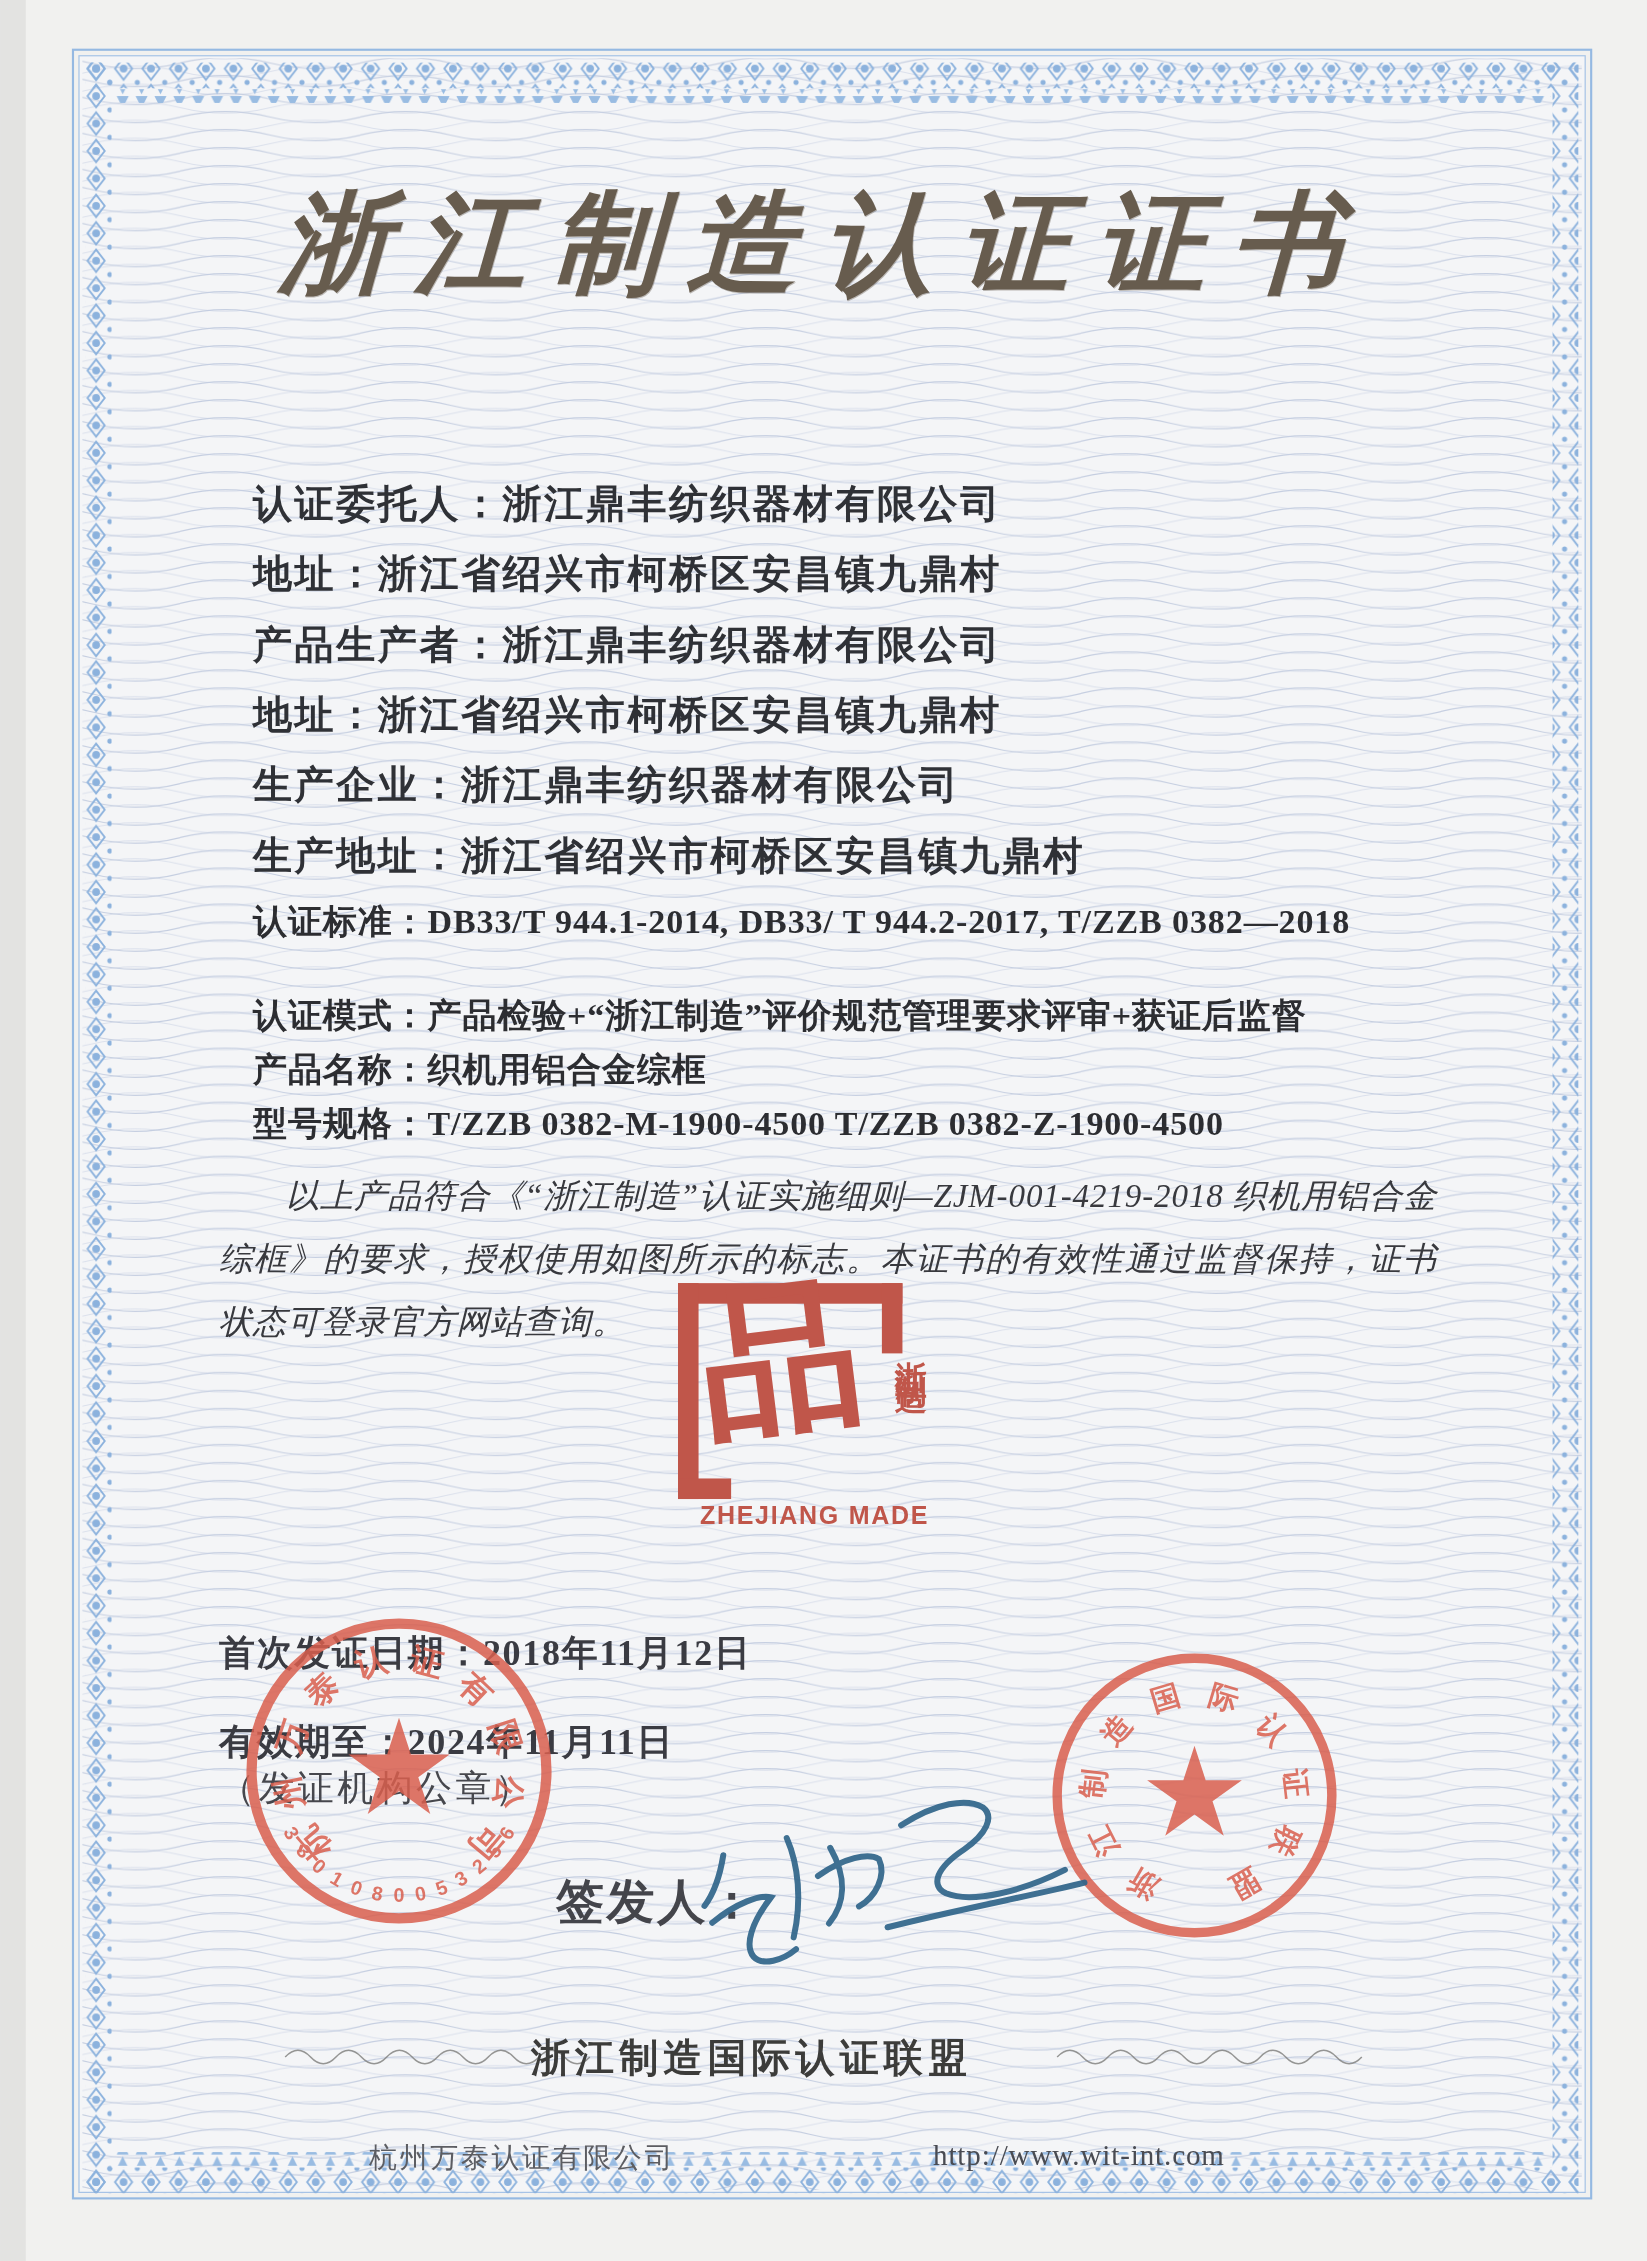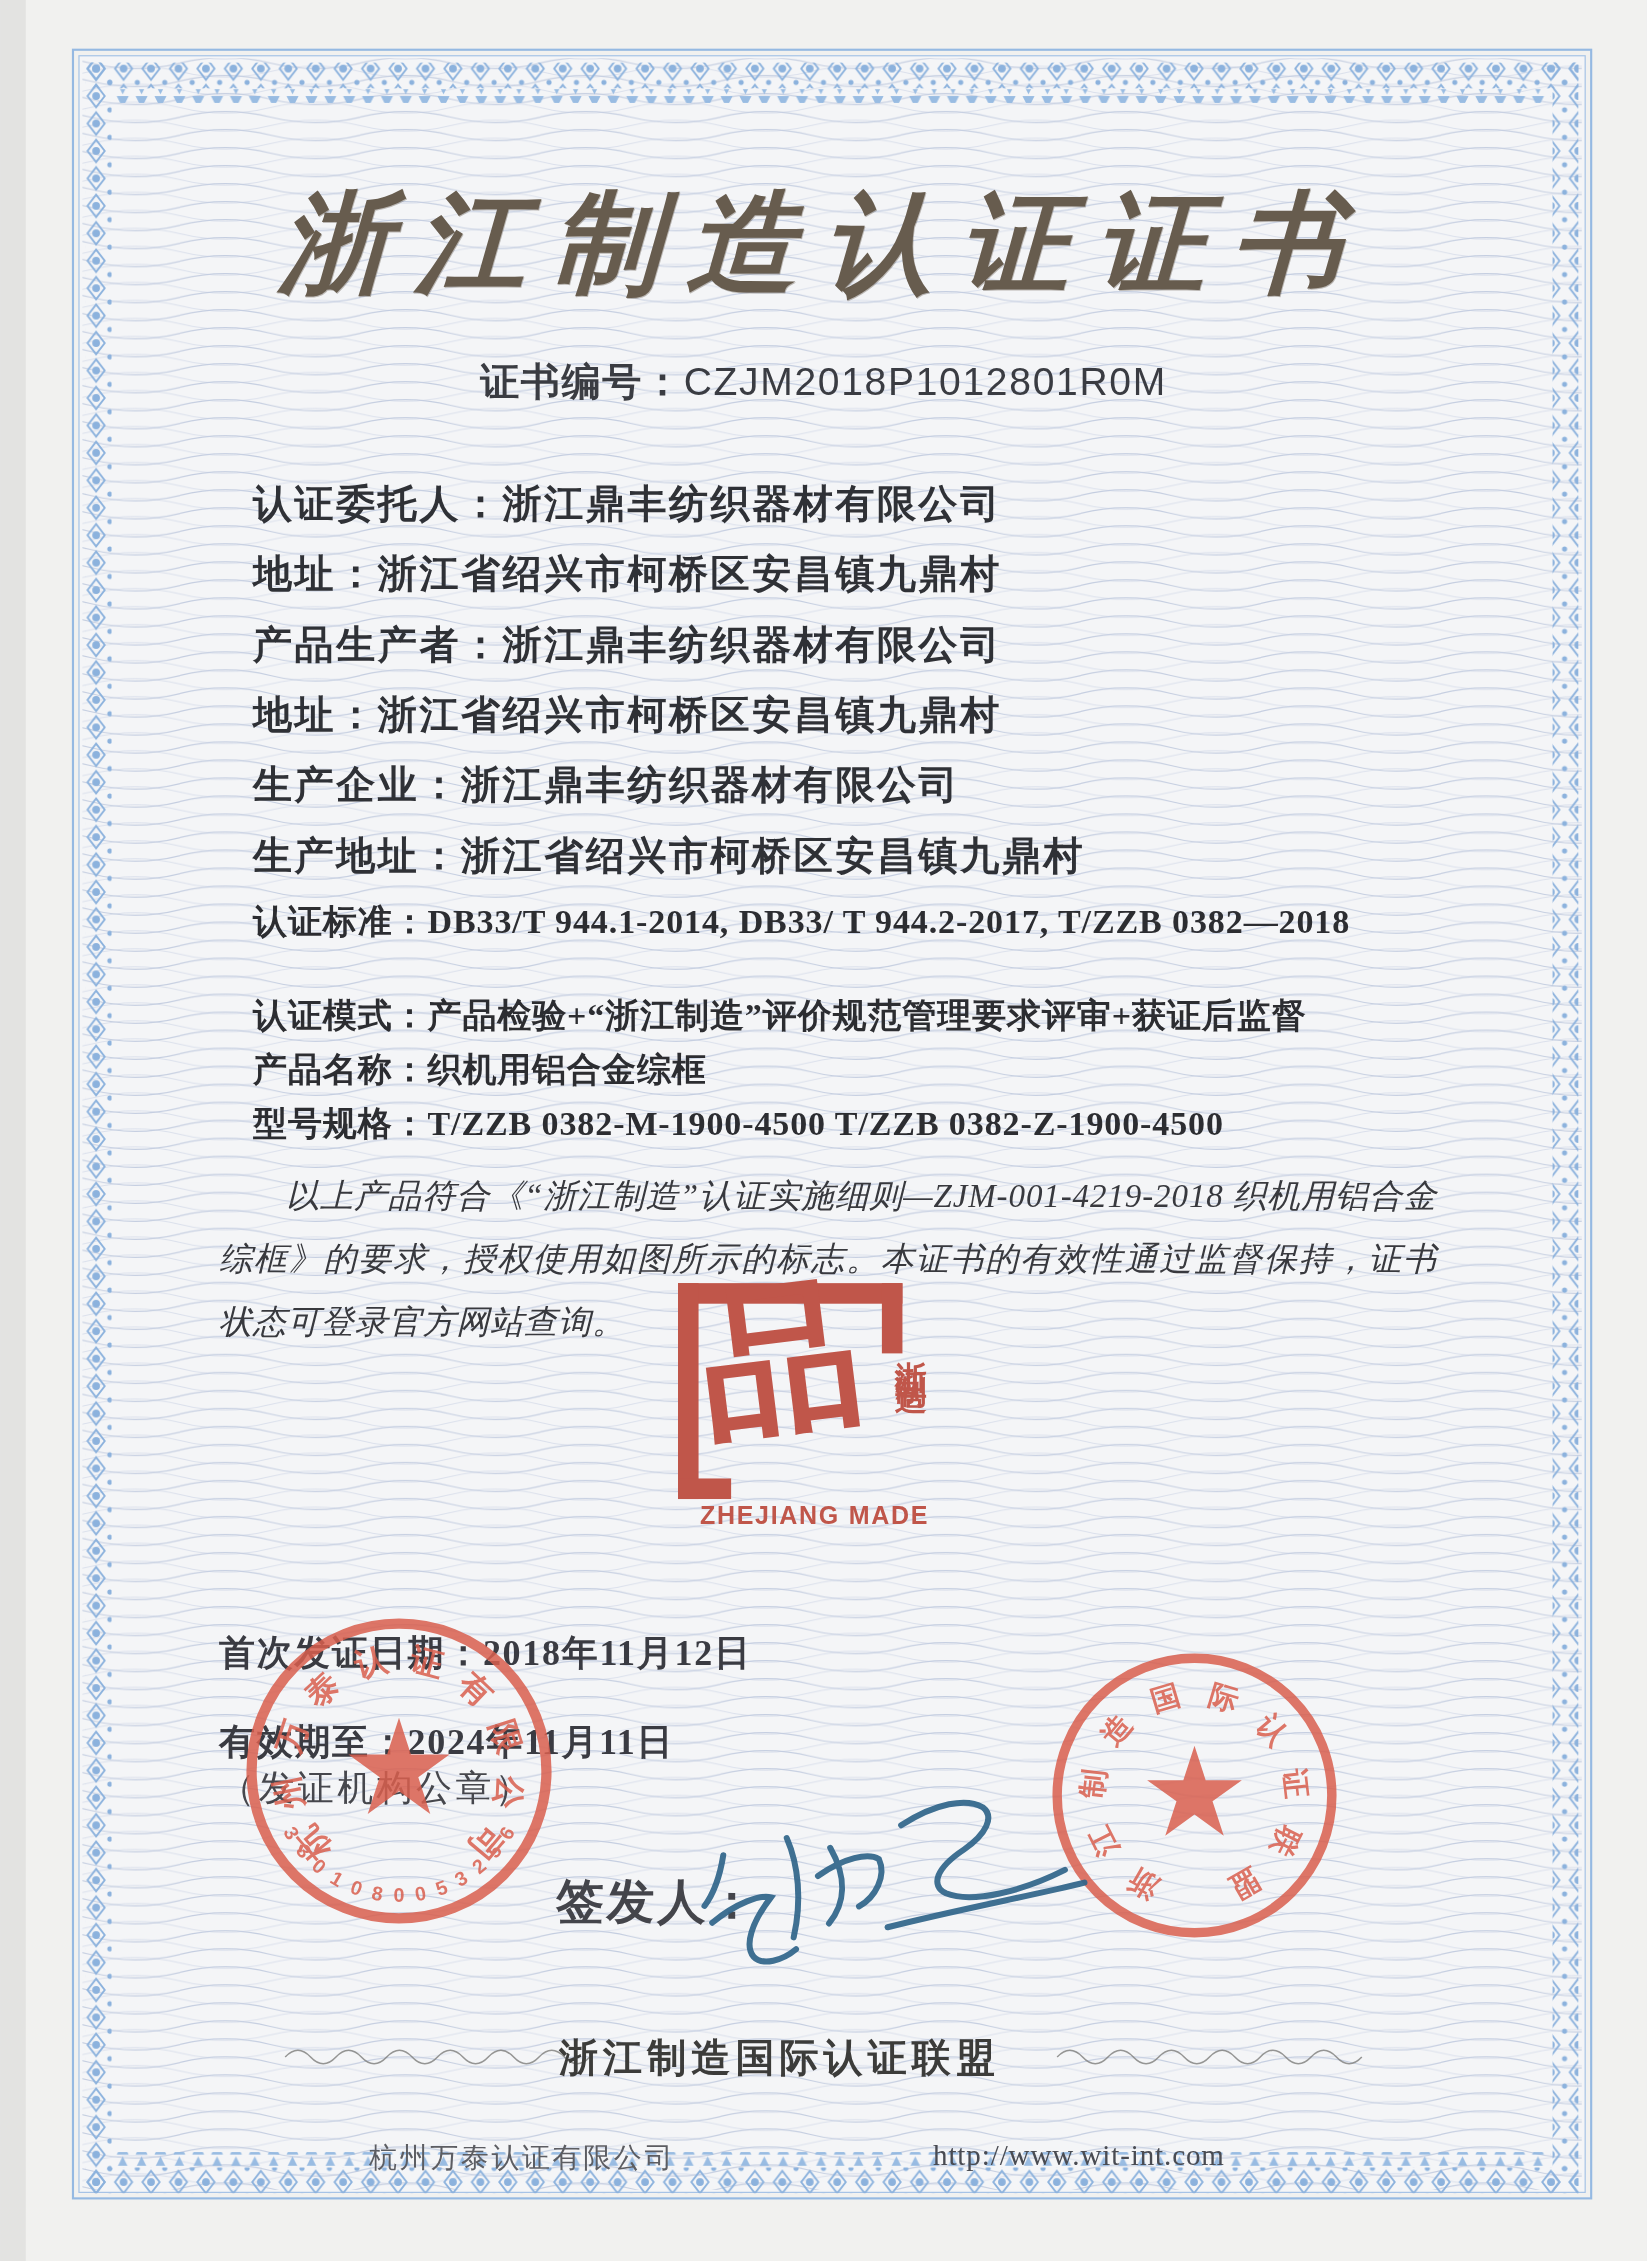--- a/index.html
+++ b/index.html
@@ -17,21 +17,21 @@
   .certno .lbl{font-weight:700;}
   .party{left:253px;font-family:"Liberation Sans",sans-serif;font-size:39px;font-weight:700;color:#2f3136;letter-spacing:2.6px;}
   .detail{left:253px;font-family:"Liberation Serif",serif;font-size:34px;font-weight:700;color:#2c2d31;letter-spacing:0.9px;}
   .statement{left:219px;top:1165px;width:1218px;
     font-family:"Liberation Serif",serif;font-size:33px;line-height:63px;color:#38393e;
     text-align:justify;text-indent:67px;font-style:italic;letter-spacing:0.9px;}
   .datum{left:219px;font-family:"Liberation Serif",serif;font-size:36px;font-weight:600;color:#3a3b42;letter-spacing:1.7px;margin-top:44px;}
   .sealnote{left:219px;top:1764px;font-family:"Liberation Serif",serif;font-size:36px;font-weight:400;color:#46474d;letter-spacing:3.4px;}
   .signer{left:556px;top:1870px;font-family:"Liberation Serif",serif;font-size:48px;font-weight:600;color:#44454b;letter-spacing:2.6px;}
   .alliance{left:0;top:2031px;width:1503px;text-align:center;
-    font-family:"Liberation Sans",sans-serif;font-size:39px;font-weight:700;color:#3c3c3a;letter-spacing:5.1px;padding-left:28px;}
+    font-family:"Liberation Sans",sans-serif;font-size:39px;font-weight:700;color:#3c3c3a;letter-spacing:5.1px;}
   .issuer{left:369px;top:2139px;font-family:Liberation Serif, serif;font-size:28px;color:#5c5d62;letter-spacing:2.6px;}
   .url{left:933px;top:2139px;font-family:"Liberation Serif",serif;font-size:29px;color:#494b52;letter-spacing:0.9px;}
   
   .logo{left:678px;top:1283px;width:257px;height:253px;z-index:2;}
   .logo .pin{position:absolute;left:22px;top:-3.4px;font-family:"Liberation Serif",serif;
     font-size:161px;line-height:161px;font-weight:700;color:#c0564a;transform:rotate(-7deg);}
   .logo .vtext{position:absolute;right:1.7px;top:53px;writing-mode:vertical-rl;
     font-family:"Liberation Sans",sans-serif;font-size:32px;font-weight:700;color:#c0564a;letter-spacing:6.9px;}
   .logo .etext{position:absolute;left:22px;top:218px;font-family:"Liberation Sans",sans-serif;
     font-size:25px;font-weight:700;color:#c0564a;letter-spacing:1.7px;white-space:nowrap;}
@@ -82,23 +82,20 @@
     <rect x="100" y="2527" width="1740" height="30" fill="url(#orn)"></rect>
     <rect x="100" y="73" width="30" height="2484" fill="url(#orn)"></rect>
     <rect x="1810" y="73" width="30" height="2484" fill="url(#orn)"></rect>
 
     <rect x="132" y="104" width="1676" height="16" fill="url(#fringeDown)"></rect>
     <rect x="132" y="2509" width="1676" height="16" fill="url(#fringeUp)"></rect>
   </svg>
 
   <div class="abs layer title">浙江制造认证证书</div>
 
-  <div class="abs layer certno">
-    <span class="lbl">证书编号：</span><span>CZJM2018P1012801R0M</span>
-  </div>
 
   <div class="abs layer party" style="top:477px"><span>认证委托人：</span><span>浙江鼎丰纺织器材有限公司</span></div>
   <div class="abs layer party" style="top:547px"><span>地址：</span><span>浙江省绍兴市柯桥区安昌镇九鼎村</span></div>
   <div class="abs layer party" style="top:618px"><span>产品生产者：</span><span>浙江鼎丰纺织器材有限公司</span></div>
   <div class="abs layer party" style="top:688px"><span>地址：</span><span>浙江省绍兴市柯桥区安昌镇九鼎村</span></div>
   <div class="abs layer party" style="top:758px"><span>生产企业：</span><span>浙江鼎丰纺织器材有限公司</span></div>
   <div class="abs layer party" style="top:829px"><span>生产地址：</span><span>浙江省绍兴市柯桥区安昌镇九鼎村</span></div>
 
   <div class="abs layer detail" style="top:899px"><span>认证标准：</span><span>DB33/T 944.1-2014, DB33/ T 944.2-2017, T/ZZB 0382—2018</span></div>
   <div class="abs layer detail" style="top:1047px"><span>产品名称：</span><span>织机用铝合金综框</span></div>

